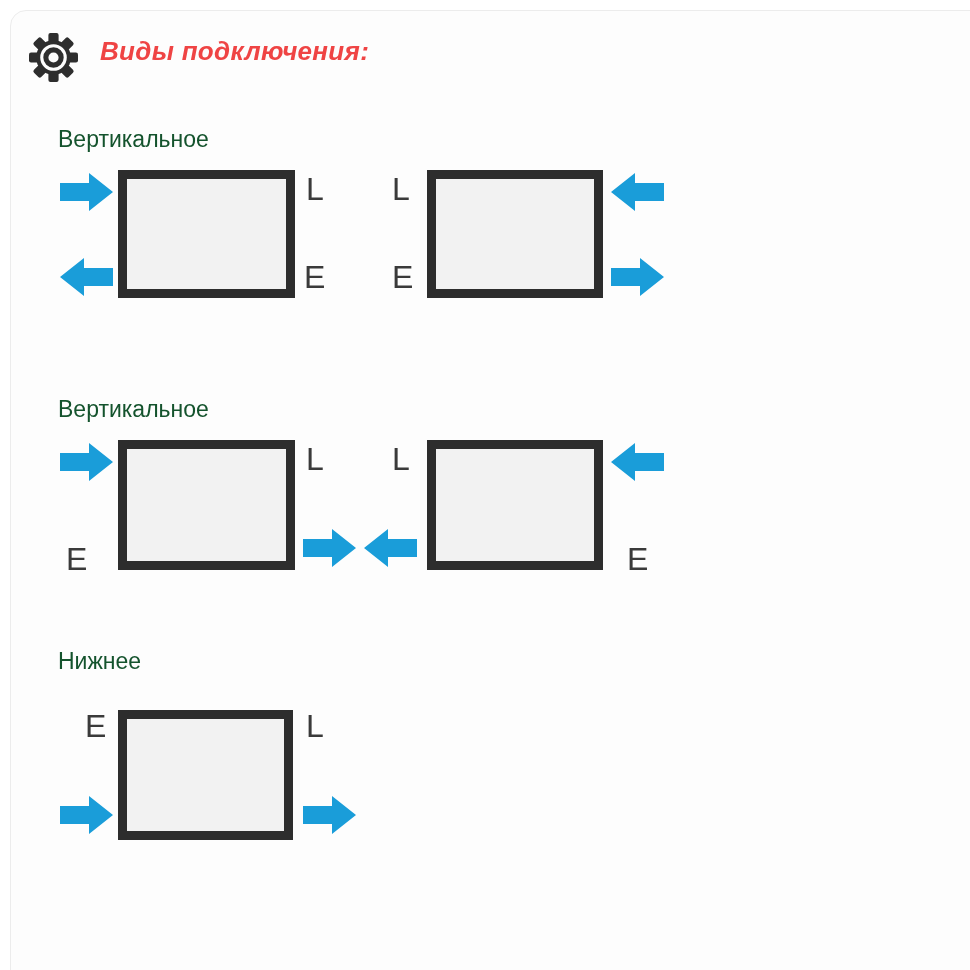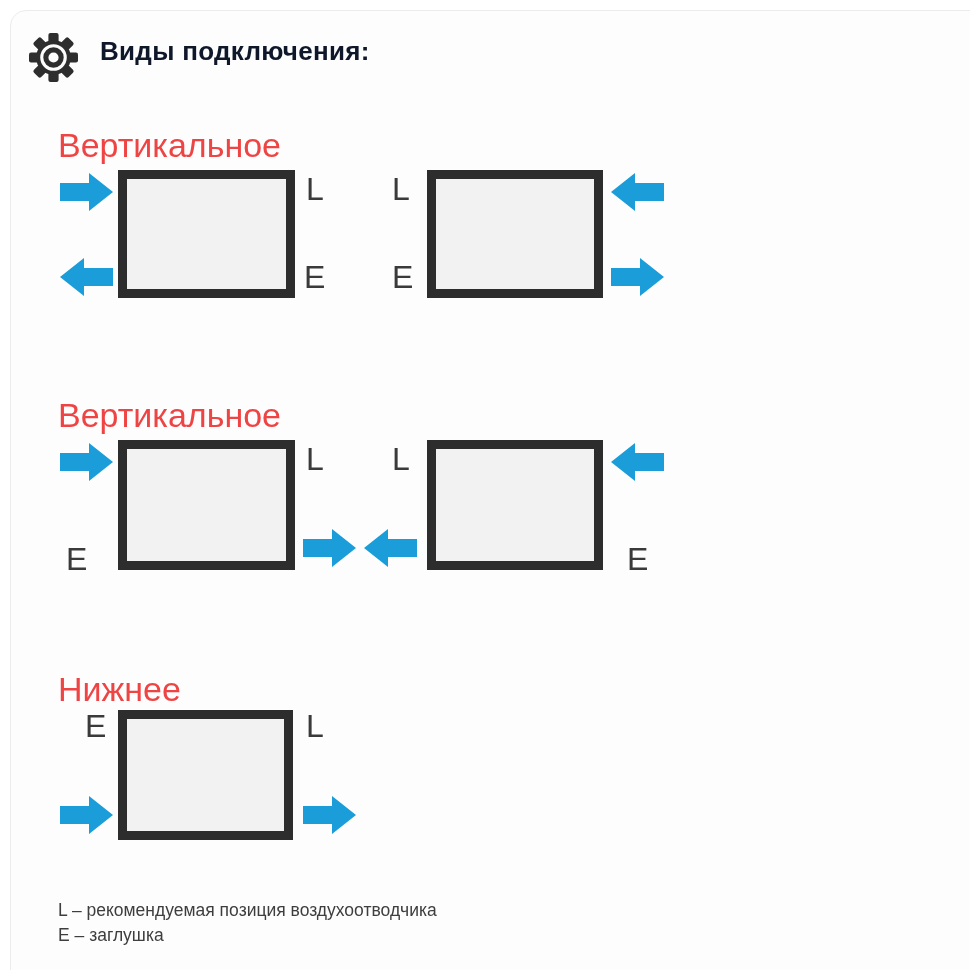--- a/index.html
+++ b/index.html
@@ -13,25 +13,25 @@
     font-family:"Liberation Sans","DejaVu Sans",sans-serif;
     background:#ffffff;
   }
   .card{
     position:absolute;left:10px;top:10px;width:1045px;height:1180px;
     background:#fdfdfd;border:1px solid #ececec;border-radius:16px;
   }
   .gear{position:absolute;left:29px;top:33px;width:49px;height:49px;}
   .title{
     position:absolute;left:100px;top:37px;font-size:26px;font-weight:700;
-    line-height:1.1;color:#0f172a;letter-spacing:0.3px;white-space:nowrap;
+    line-height:1.1;color:#ef4444;letter-spacing:0.3px;white-space:nowrap;font-style:italic;
   }
   .sec-label{
-    position:absolute;left:58px;font-size:34px;font-weight:400;line-height:1.1;
-    color:#ef4444;white-space:nowrap;
+    position:absolute;left:58px;font-size:23px;font-weight:400;line-height:1.1;
+    color:#14532d;white-space:nowrap;
   }
   .radiator{
     position:absolute;box-sizing:border-box;
     border:9px solid var(--rad-border);background:var(--rad-fill);
   }
   .arrow{position:absolute;width:53px;height:44px;color:var(--accent);}
   .arrow polygon{fill:currentColor;}
   .flip{transform:scaleX(-1);}
   .port{
     position:absolute;font-size:32px;line-height:1;color:#3a3a3a;
@@ -107,30 +107,26 @@
         <polygon points="0,13 29,13 29,3 53,22 29,41 29,31 0,31"></polygon>
       </svg>
     <div class="radiator" style="left:427px;top:440px;width:176px;height:130px"></div>
     <svg class="arrow flip" style="left:611px;top:440px" viewBox="0 0 53 44">
         <polygon points="0,13 29,13 29,3 53,22 29,41 29,31 0,31"></polygon>
       </svg>
     <span class="port" style="left:627px;top:543px">E</span>
   </div>
 
   <div>
-    <div class="sec-label" style="top:671px">Нижнее</div>
+    <div class="sec-label" style="top:649px">Нижнее</div>
 
     <span class="port" style="left:85px;top:710px">E</span>
     <span class="port" style="left:306px;top:710px">L</span>
     <div class="radiator" style="left:118px;top:710px;width:175px;height:130px"></div>
     <svg class="arrow" style="left:60px;top:793px" viewBox="0 0 53 44">
         <polygon points="0,13 29,13 29,3 53,22 29,41 29,31 0,31"></polygon>
       </svg>
     <svg class="arrow" style="left:303px;top:793px" viewBox="0 0 53 44">
         <polygon points="0,13 29,13 29,3 53,22 29,41 29,31 0,31"></polygon>
       </svg>
   </div>
 
-  <div class="legend">
-    <div>L – рекомендуемая позиция воздухоотводчика</div>
-    <div>E – заглушка</div>
-  </div>
 </div>
 
 </body></html>

